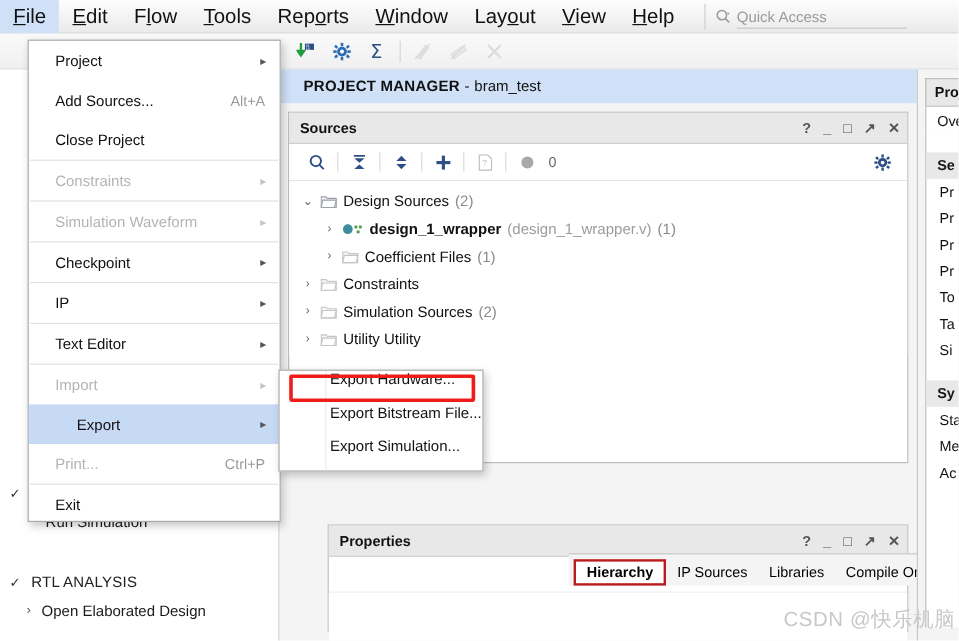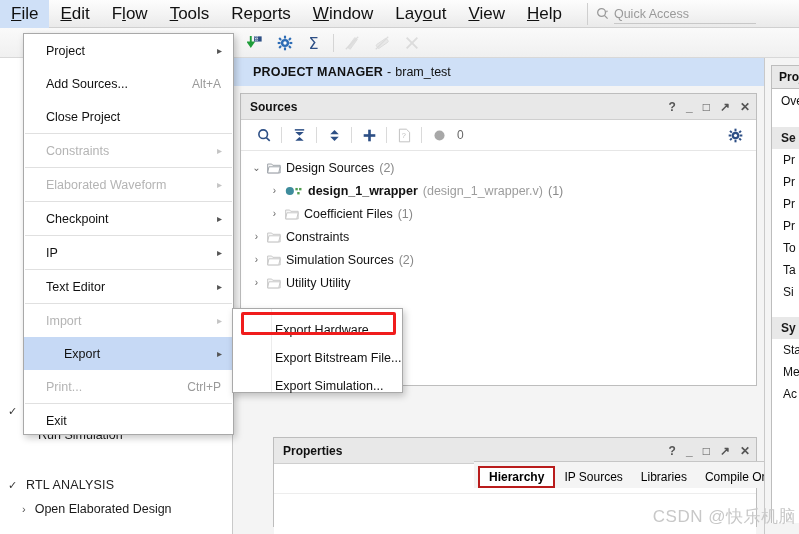--- a/index.html
+++ b/index.html
@@ -172,21 +172,21 @@
     position:absolute; left:232px; top:308px; width:171px; height:85px;
     background:#fff; border:1px solid #a9a9a9;
     box-shadow: 2px 3px 7px rgba(0,0,0,0.22);
     z-index:60;
   }
   .submenu:before {
     content:""; position:absolute; left:0; top:0; width:38px; height:100%;
     border-right:1px solid #ececec;
   }
   .sm-item {
-    position:relative; height:28px; display:flex; align-items:flex-end;
+    position:relative; height:28px; display:flex; align-items:flex-start;
     padding-left:42px; font-size:12.5px; color:#111; white-space:nowrap;
   }
   .redbox {
     position:absolute; left:241px; top:312px; width:155px; height:23px;
     border:3px solid #f01c1c; border-radius:2px; z-index:70; pointer-events:none;
   }
 
   
   .watermark {
     position:absolute; right:3px; bottom:6px; z-index:80;
@@ -575,21 +575,21 @@
     </div>
     <div class="dd-sep"></div>
 
     <div class="dd-item disabled">
       <span>Constraints</span>
       <span class="dd-arrow">▸</span>
     </div>
     <div class="dd-sep"></div>
 
     <div class="dd-item disabled">
-      <span>Elaborated Waveform</span>
+      <span>Simulation Waveform</span>
       <span class="dd-arrow">▸</span>
     </div>
     <div class="dd-sep"></div>
 
     <div class="dd-item">
       <span>Checkpoint</span>
       <span class="dd-arrow">▸</span>
     </div>
     <div class="dd-sep"></div>
 

